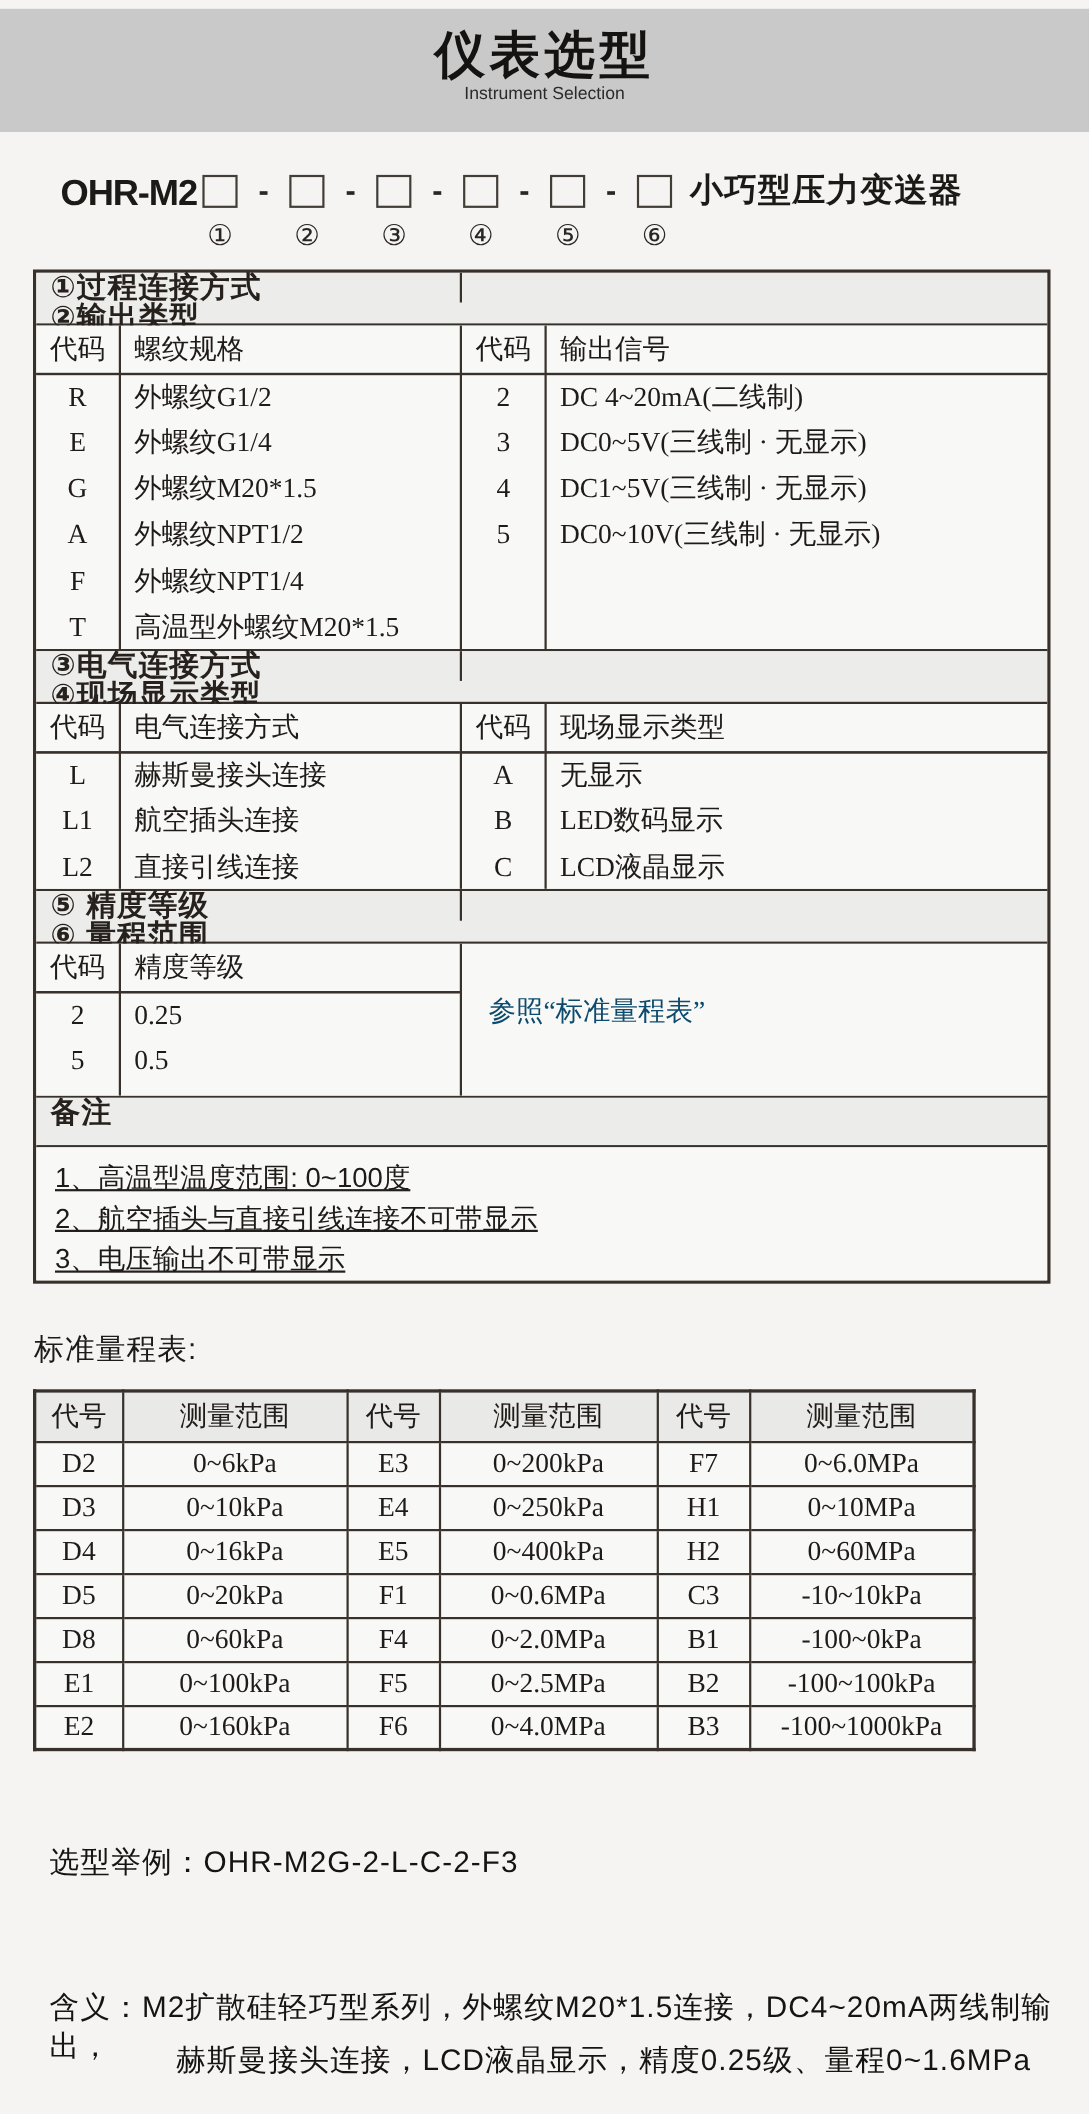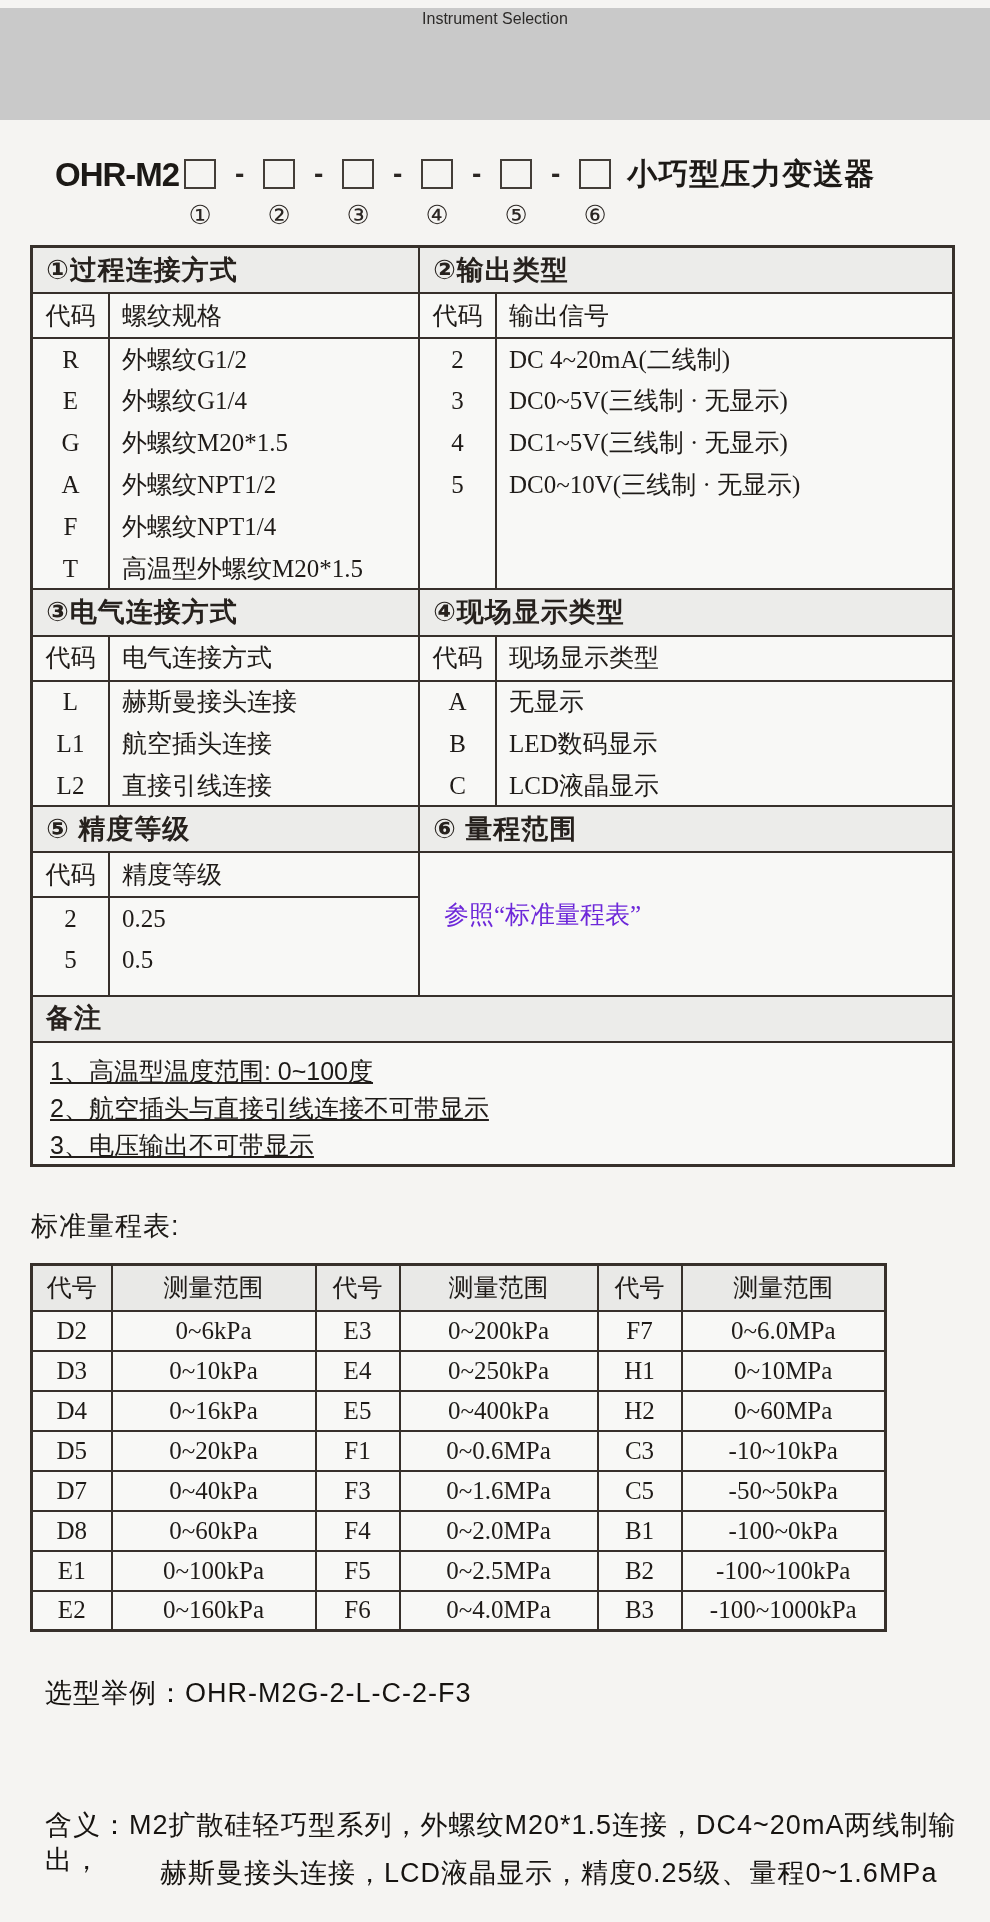--- a/index.html
+++ b/index.html
@@ -31,38 +31,38 @@
   .digits-row{position:absolute;left:55px;top:200px;display:flex;align-items:center;height:30px;}
   .digits-prefix{visibility:hidden;font:bold 33px/1 var(--sans);letter-spacing:-1px;margin-right:5px;}
   .digit-slot{width:32px;text-align:center;font:26px/1 "DejaVu Sans",var(--serif);color:#2b2623;}
   .digit-gap{width:47px;}
 
   
   .sel-table{position:absolute;left:30px;top:245px;width:925px;height:922px;box-sizing:border-box;
              border:3px solid var(--line);display:flex;flex-direction:column;background:var(--cell-bg);}
   .sel-row{display:flex;box-sizing:border-box;border-bottom:2px solid var(--line);}
   .sel-row.last{border-bottom:none;text-decoration:underline;}
-  .band-row{height:48px;background:var(--band-bg);}
+  .band-row{height:48px;background:var(--band-bg);flex-direction:column;}
   .band{box-sizing:border-box;display:flex;align-items:center;padding-left:13px;
         font:bold 27px/1 var(--sans);color:#26211d;letter-spacing:1px;}
   .w-left{width:387px;border-right:2px solid var(--line);}
   .w-right{flex:1;}
   .content-row .cell{box-sizing:border-box;position:relative;background:var(--cell-bg);}
   .vline{position:absolute;top:0;bottom:0;left:75px;width:2px;background:var(--line);}
   table.sec{width:100%;border-collapse:collapse;table-layout:fixed;}
   table.sec col.code-col{width:75px;}
   table.sec th,table.sec td{font:25px/1.2 var(--serif);color:#1f1b18;padding:0;}
   table.sec thead tr{height:44px;}
   table.sec thead th{border-bottom:2px solid var(--line);font-weight:normal;text-align:left;}
   table.sec thead th:first-child{text-align:center;}
   table.sec thead th:last-child{padding-left:14px;}
   table.sec tbody tr{height:42px;}
   table.sec td:first-child{text-align:center;}
   table.sec td:last-child{text-align:left;padding-left:14px;}
-  .range-note{padding:46px 18px 0 24px;font:25px/1.3 var(--serif);color:#6d28d9;}
+  .range-note{padding:46px 18px 0 24px;font:25px/1.3 var(--serif);color:#0c4a6e;}
   .notes-row{flex:1;background:var(--cell-bg);}
   .notes{padding:10px 0 0 17px;}
   .notes div{font:25px/37px var(--sans);color:#1d1a17;}
 
   
   .range-title{position:absolute;left:31px;top:1210px;font:27px/1.2 var(--sans);color:#1d1a17;letter-spacing:1px;}
   table.range{position:absolute;left:30px;top:1263px;width:857px;border-collapse:collapse;table-layout:fixed;
               background:var(--cell-bg);border:3px solid var(--line);}
   table.range th,table.range td{border:2px solid var(--line);font:25px/1.2 var(--serif);
               color:#1f1b18;text-align:center;padding:0;}
@@ -75,20 +75,21 @@
   #footer-example{left:45px;top:1676px;}
   #footer-meaning1{left:45px;top:1808px;}
   #footer-meaning2{left:160px;top:1856px;}
 </style>
 </head>
 <body>
 
 <div id="page">
 
   <div class="header-bar">
+    <div class="header-title">仪表选型</div>
     <div class="header-sub">Instrument Selection</div>
   </div>
 
   <div class="model-row">
     <span class="model-prefix">OHR-M2</span>
     <span class="model-box"></span>
     <span class="model-dash">-</span>
     <span class="model-box"></span>
     <span class="model-dash">-</span>
     <span class="model-box"></span>
@@ -364,28 +365,20 @@
         </tr>
         <tr>
           <td>D5</td>
           <td>0~20kPa</td>
           <td>F1</td>
           <td>0~0.6MPa</td>
           <td>C3</td>
           <td>-10~10kPa</td>
         </tr>
         <tr>
-          <td>D7</td>
-          <td>0~40kPa</td>
-          <td>F3</td>
-          <td>0~1.6MPa</td>
-          <td>C5</td>
-          <td>-50~50kPa</td>
-        </tr>
-        <tr>
           <td>D8</td>
           <td>0~60kPa</td>
           <td>F4</td>
           <td>0~2.0MPa</td>
           <td>B1</td>
           <td>-100~0kPa</td>
         </tr>
         <tr>
           <td>E1</td>
           <td>0~100kPa</td>

